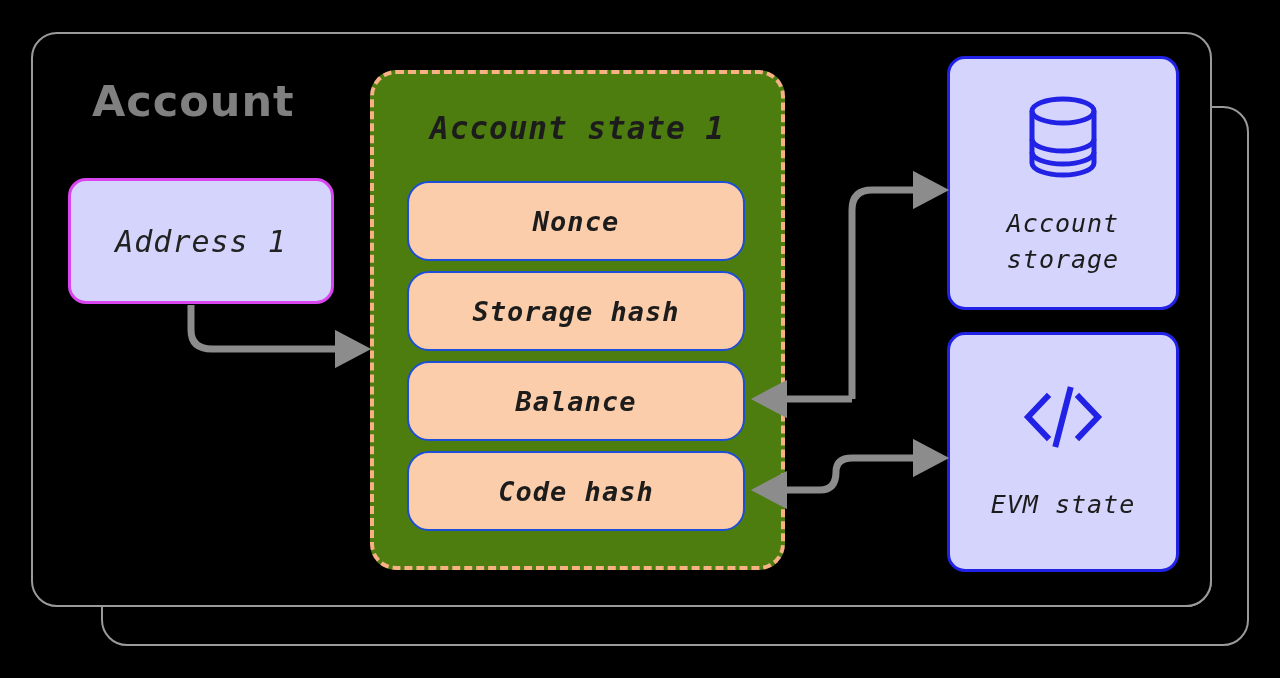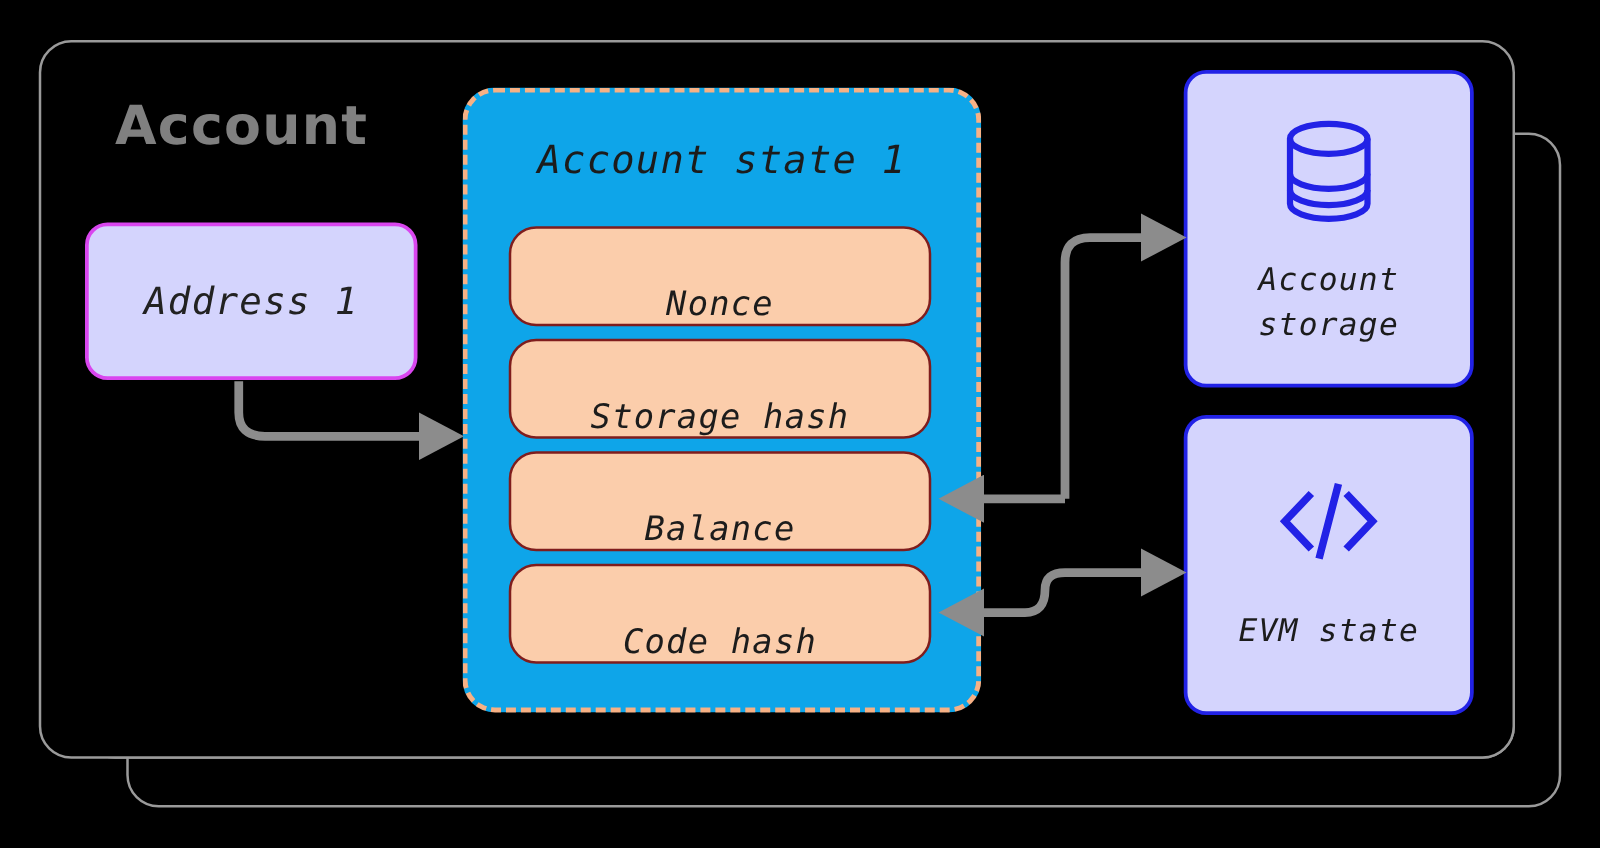--- a/index.html
+++ b/index.html
@@ -69,24 +69,25 @@
     white-space: nowrap;
   }
 
   
   .state-box {
     position: absolute;
     left: 370px;
     top: 70px;
     width: 415px;
     height: 500px;
-    background: #0ea5e9;
+    background: #4d7c0f;
     border: 4px dashed #f7b185;
     border-radius: 26px;
     box-sizing: border-box;
+    font-weight: bold;
   }
   .state-title {
     position: absolute;
     left: 0;
     top: 36px;
     width: 100%;
     text-align: center;
     font-family: "DejaVu Sans Mono", monospace;
     font-style: italic;
     font-size: 31px;
@@ -97,25 +98,25 @@
     position: absolute;
     left: 33px;
     top: 107px;
     width: 338px;
   }
   .field-box {
     position: relative;
     height: 80px;
     margin-bottom: 10px;
     background: #fbcdab;
-    border: 2px solid #7f1d1d;
+    border: 2px solid #1d4ed8;
     border-radius: 22px;
     box-sizing: border-box;
     display: flex;
-    align-items: flex-end;
+    align-items: center;
     justify-content: center;
   }
   .field-box .label {
     font-family: "DejaVu Sans Mono", monospace;
     font-style: italic;
     font-size: 27px;
     color: #1c1c1c;
     letter-spacing: 1px;
     white-space: nowrap;
   }

